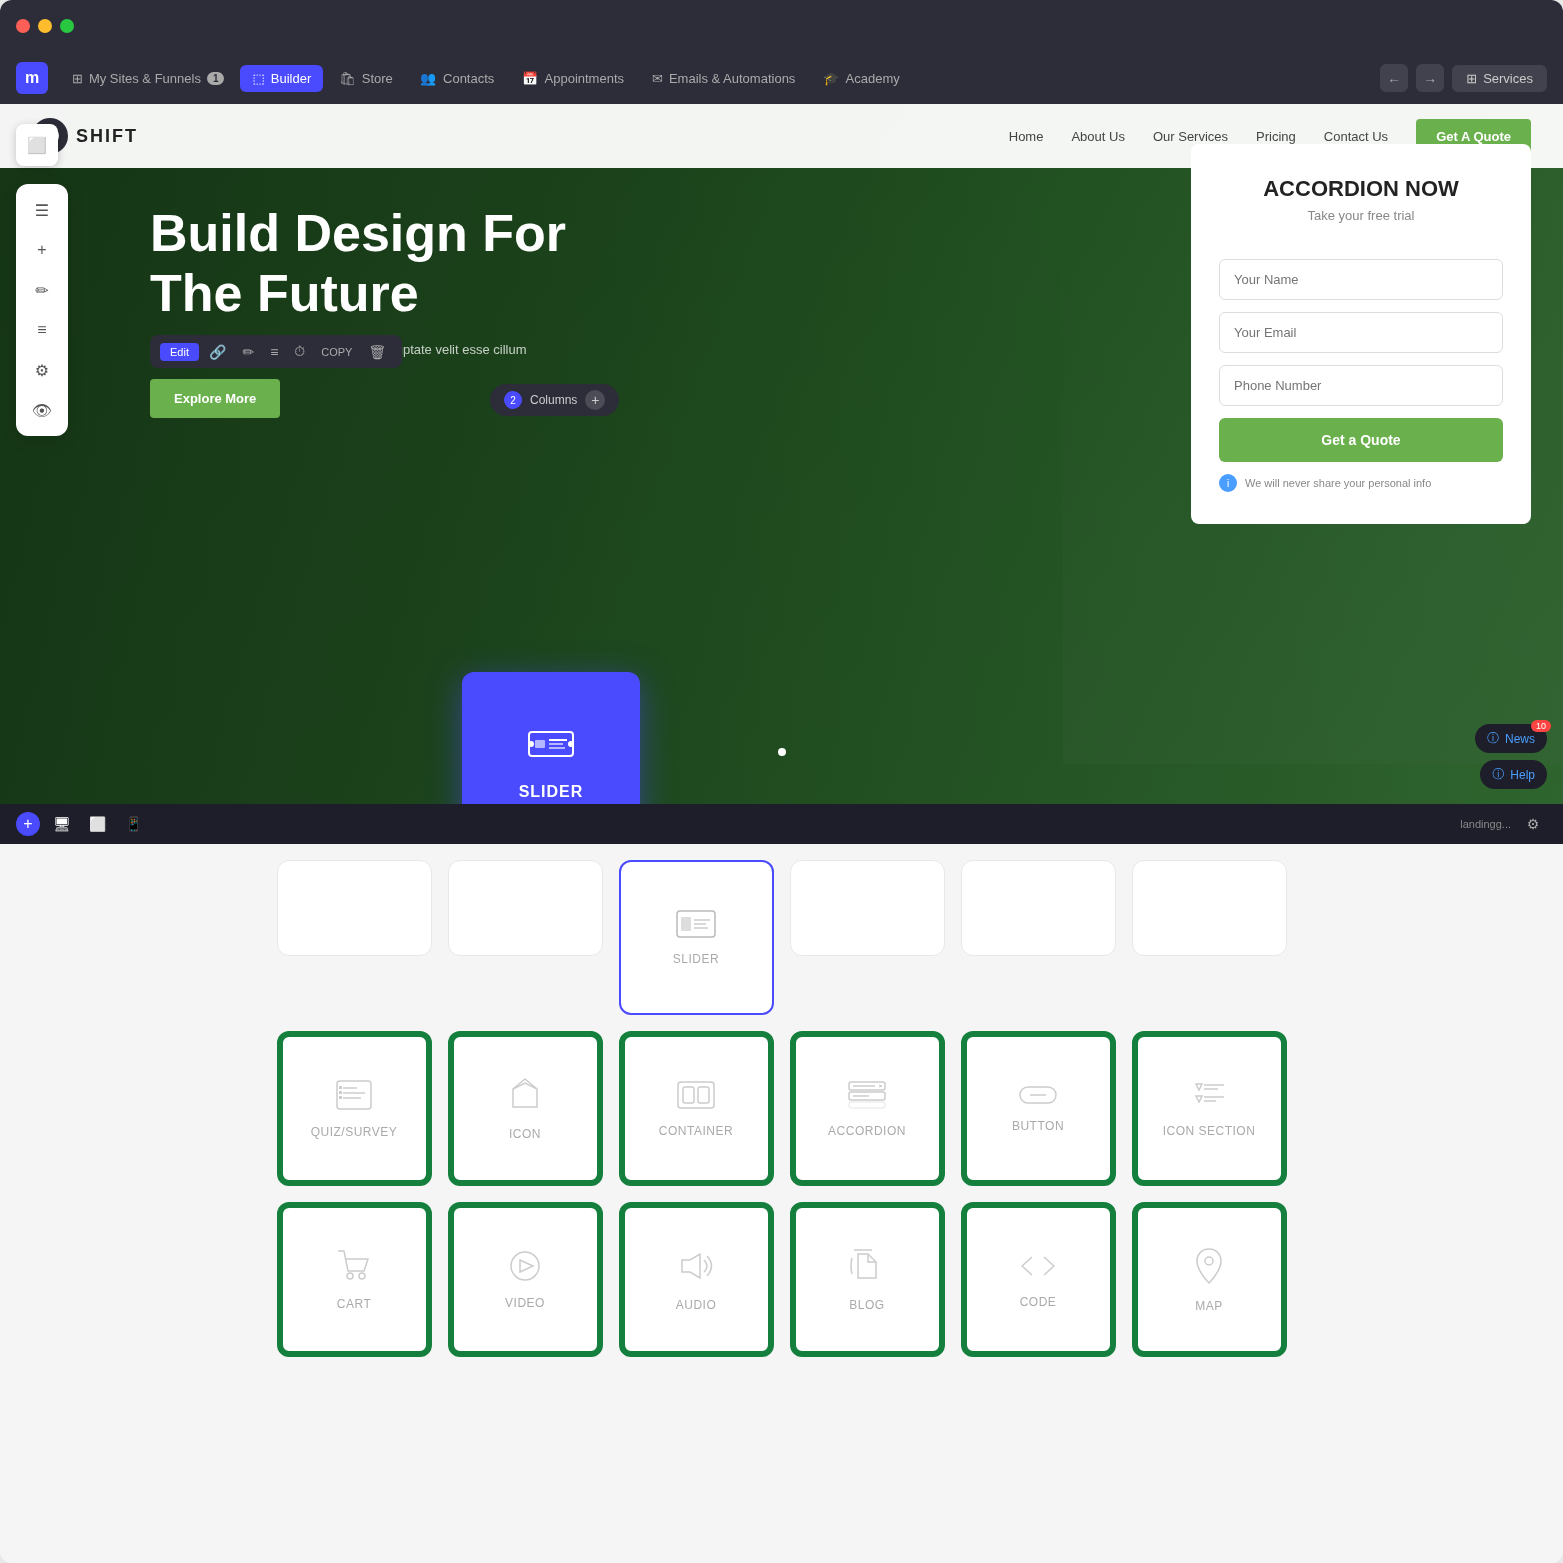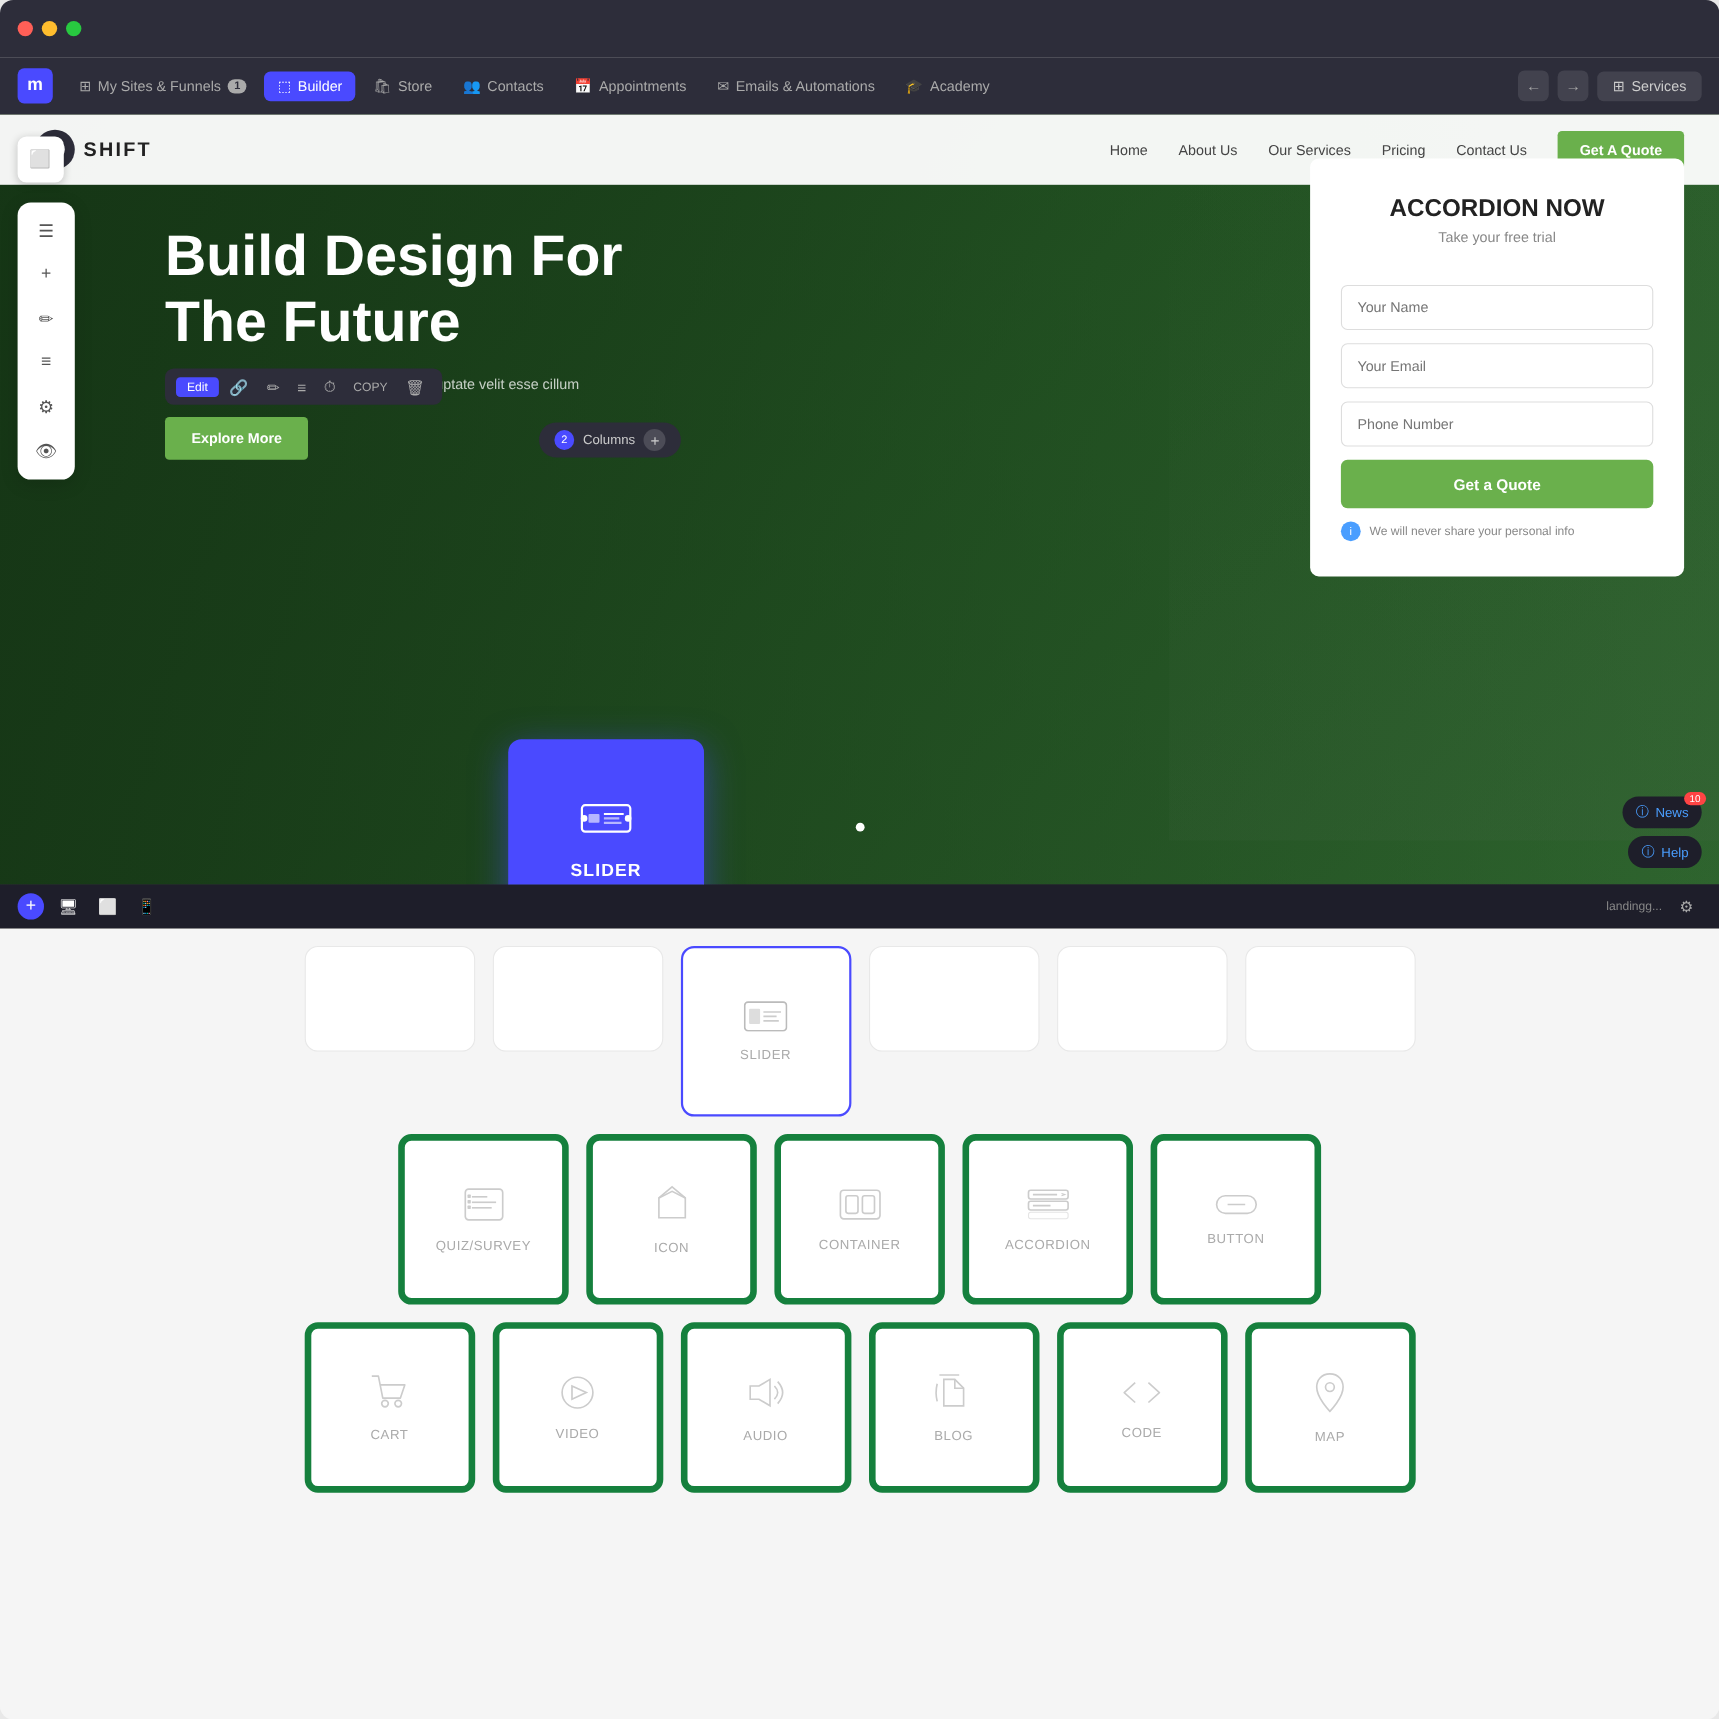--- a/index.html
+++ b/index.html
@@ -843,20 +843,33 @@
         <div class="widget-card">
           <div class="widget-icon">
             <svg width="40" height="20" viewBox="0 0 40 20" fill="none">
               <rect x="2" y="2" width="36" height="16" rx="8" stroke="#ccc" stroke-width="1.5" fill="none"></rect>
               <line x1="12" y1="10" x2="28" y2="10" stroke="#ccc" stroke-width="1.5"></line>
             </svg>
           </div>
           <div class="widget-label">BUTTON</div>
         </div>
 
+        <div class="widget-card">
+          <div class="widget-icon">
+            <svg width="42" height="30" viewBox="0 0 42 30" fill="none">
+              <polygon points="8,4 14,4 11,10" stroke="#ccc" stroke-width="1.5" fill="none"></polygon>
+              <line x1="16" y1="5" x2="36" y2="5" stroke="#ccc" stroke-width="1.5"></line>
+              <line x1="16" y1="9" x2="30" y2="9" stroke="#ccc" stroke-width="1.5"></line>
+              <polygon points="8,16 14,16 11,22" stroke="#ccc" stroke-width="1.5" fill="none"></polygon>
+              <line x1="16" y1="17" x2="36" y2="17" stroke="#ccc" stroke-width="1.5"></line>
+              <line x1="16" y1="21" x2="28" y2="21" stroke="#ccc" stroke-width="1.5"></line>
+            </svg>
+          </div>
+          <div class="widget-label">ICON SECTION</div>
+        </div>
       </div>
 
       <div class="widget-row">
 
         <div class="widget-card">
           <div class="widget-icon">
             <svg width="36" height="34" viewBox="0 0 36 34" fill="none">
               <path d="M2 2 L8 2 L12 22 L28 22 L32 10 L10 10" stroke="#ccc" stroke-width="1.5" fill="none" stroke-linejoin="round"></path>
               <circle cx="14" cy="27" r="3" stroke="#ccc" stroke-width="1.5" fill="none"></circle>
               <circle cx="26" cy="27" r="3" stroke="#ccc" stroke-width="1.5" fill="none"></circle>

